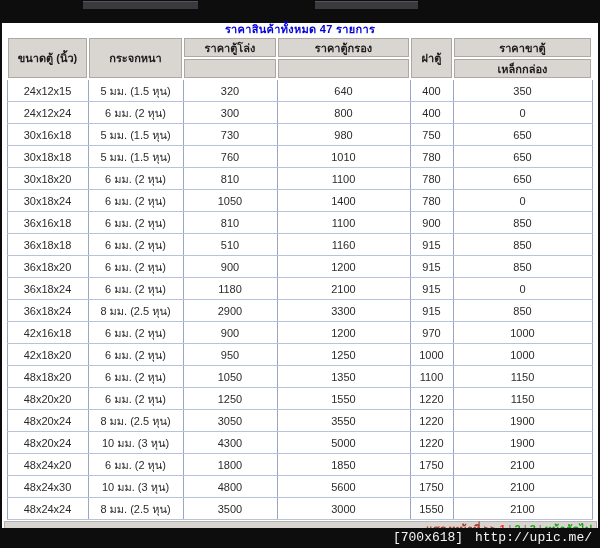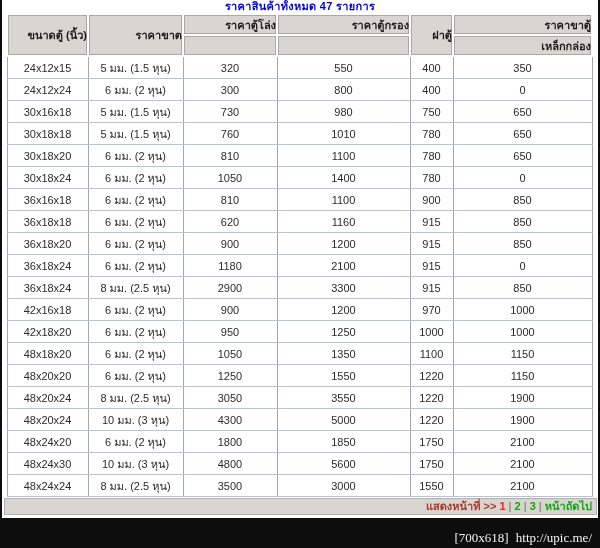--- a/index.html
+++ b/index.html
@@ -11,21 +11,21 @@
     position: relative;
   }
   
   .top-strip { position: absolute; top: 0; left: 0; width: 600px; height: 10px; background: #0d0d0d; }
   .bg-tab { position: absolute; top: 1px; height: 7px; background: #3a3a3e; border-top: 1px solid #55555a; }
   .bg-tab.t1 { left: 83px;  width: 115px; }
   .bg-tab.t2 { left: 315px; width: 103px; }
 
   
   .page {
-    position: absolute; top: 0; left: 2px;
+    position: absolute; top: 23px; left: 2px;
     width: 596px; height: 518px;
     background: #ffffff;
   }
   .page-title {
     height: 13px; line-height: 13px;
     text-align: center;
     font-size: 11px; font-weight: bold;
     color: #0000dd;
     letter-spacing: 0.3px;
   }
@@ -43,21 +43,21 @@
   col.c-lid    { width: 43px; }
   col.c-leg    { width: auto; }
 
   thead th {
     background: #d9d6d1;
     border: 2px solid #ffffff;
     box-shadow: inset 0 0 0 1px #aca8a2;
     font-size: 11px; font-weight: bold;
     color: #1c1c1c;
     height: 19px;
-    text-align: right;
+    text-align: center;
     padding: 0;
   }
   tbody td {
     height: 21px;
     font-size: 11px;
     color: #2b2b2b;
     text-align: center;
     padding: 0;
     border-top: 1px solid #b6c3da;
     border-bottom: 1px solid #b6c3da;
@@ -86,21 +86,21 @@
   .bottom-strip {
     position: absolute; left: 0; bottom: 0;
     width: 600px; height: 20px;
     background: #0d0d0d;
     color: #f4f4f4;
     font-size: 13px;
     line-height: 19px;
     text-align: right;
     padding-right: 8px;
     box-sizing: border-box;
-    font-family: Liberation Serif, serif;
+    font-family: Liberation Mono, monospace;
   }
   .bottom-strip .dim { margin-right: 4px; }
 </style>
 </head>
 <body>
 
 <div class="top-strip">
   <div class="bg-tab t1"></div>
   <div class="bg-tab t2"></div>
 </div>
@@ -113,38 +113,38 @@
       <col class="c-size">
         <col class="c-glass">
         <col class="c-empty">
       <col class="c-filter">
         <col class="c-lid">
         <col class="c-leg">
     </colgroup>
     <thead>
       <tr>
         <th rowspan="2">ขนาดตู้ (นิ้ว)</th>
-        <th rowspan="2">ราคาขาต</th>
+        <th rowspan="2">กระจกหนา</th>
         <th>ราคาตู้โล่ง</th>
         <th>ราคาตู้กรอง</th>
         <th rowspan="2">ฝาตู้</th>
         <th>ราคาขาตู้</th>
       </tr>
       <tr>
         <th></th>
         <th></th>
         <th>เหล็กกล่อง</th>
       </tr>
     </thead>
     <tbody id="rows-body">
         <tr>
       <td>24x12x15</td>
       <td>5 มม. (1.5 หุน)</td>
       <td>320</td>
-      <td>550</td>
+      <td>640</td>
       <td>400</td>
       <td>350</td>
     </tr>
         <tr>
       <td>24x12x24</td>
       <td>6 มม. (2 หุน)</td>
       <td>300</td>
       <td>800</td>
       <td>400</td>
       <td>0</td>
@@ -185,21 +185,21 @@
       <td>36x16x18</td>
       <td>6 มม. (2 หุน)</td>
       <td>810</td>
       <td>1100</td>
       <td>900</td>
       <td>850</td>
     </tr>
         <tr>
       <td>36x18x18</td>
       <td>6 มม. (2 หุน)</td>
-      <td>620</td>
+      <td>510</td>
       <td>1160</td>
       <td>915</td>
       <td>850</td>
     </tr>
         <tr>
       <td>36x18x20</td>
       <td>6 มม. (2 หุน)</td>
       <td>900</td>
       <td>1200</td>
       <td>915</td>

